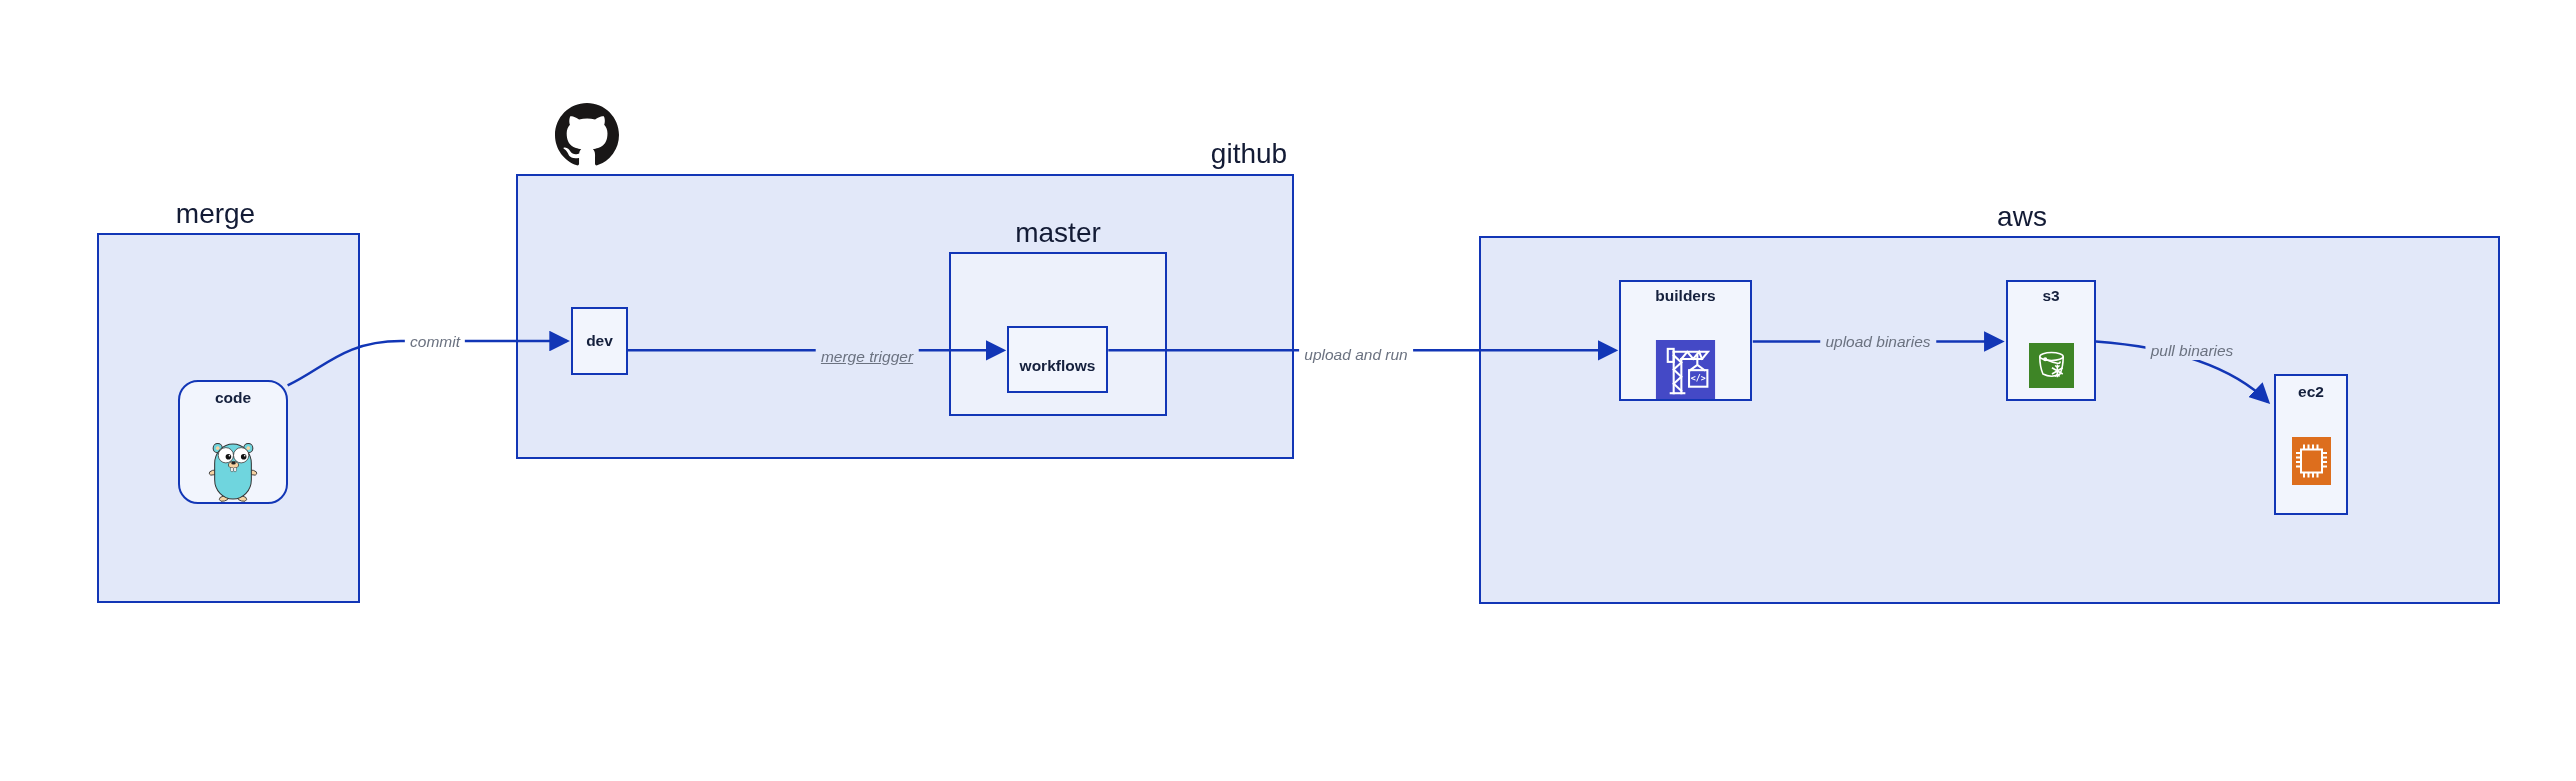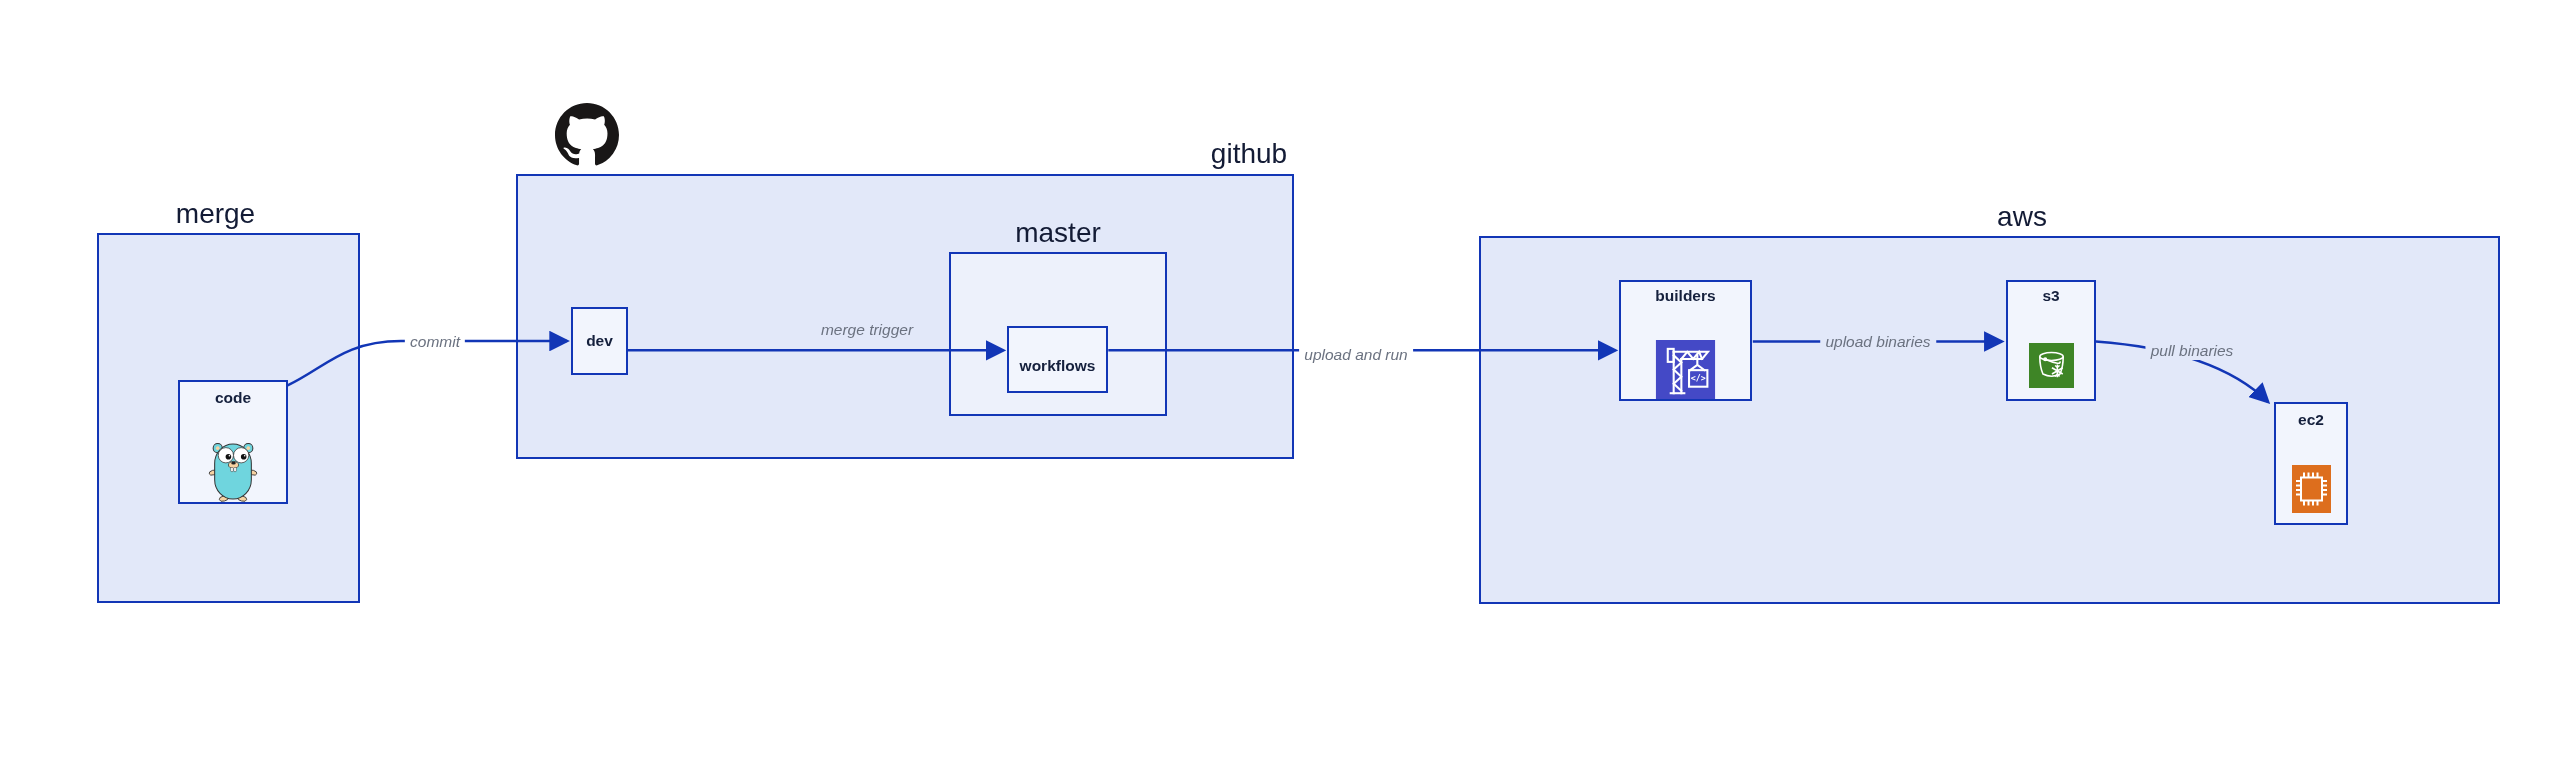--- a/index.html
+++ b/index.html
@@ -40,21 +40,21 @@
 </head>
 <body>
 
 <div class="canvas">
 
   <div class="containers-layer">
 
     <div class="container-label" style="left:97px; top:199px; width:237px;">merge</div>
     <div class="box fill-outer" style="left:97px; top:233px; width:263px; height:370px;"></div>
 
-    <div class="box fill-leaf node" style="left:178px; top:380px; width:110px; height:124px;">
+    <div class="box fill-leaf node" style="left:178px; top:380px; width:110px; height:124px;border-radius:20px;">
       <div class="node-label" style="margin-top:7.2px;">code</div>
       <svg class="icon" viewBox="0 0 100 120" width="52" height="62" style="margin-top:3.1px;">
         <g stroke="#333" stroke-width="2" fill="#6fd5de">
           <circle cx="20" cy="14" r="9"></circle>
             <circle cx="80" cy="14" r="9"></circle>
         </g>
         <circle cx="20" cy="14" r="3.5" fill="#f6d2a2"></circle>
           <circle cx="80" cy="14" r="3.5" fill="#f6d2a2"></circle>
         <g stroke="#333" stroke-width="1.6" fill="#f6d2a2">
           <ellipse cx="11" cy="62" rx="8" ry="4.5" transform="rotate(-18 11 62)"></ellipse>
@@ -121,21 +121,21 @@
           <ellipse cx="50" cy="30" rx="26" ry="9"></ellipse>
           <path d="M24 30 C24 46 28 62 31 69 Q50 79 69 69 C72 62 76 46 76 30"></path>
           <path d="M36 36 Q52 43 63 45 q7 1 6 -4"></path>
           <circle cx="36" cy="36" r="2.8" fill="#ffffff"></circle>
           <path d="M63 48 V76 M51 55 L75 69 M51 69 L75 55"></path>
           <path d="M58 50 L63 54 L68 50 M58 74 L63 70 L68 74"></path>
         </g>
       </svg>
     </div>
 
-    <div class="box fill-leaf node" style="left:2274px; top:402px; width:74px; height:123px;">
+    <div class="box fill-leaf node" style="left:2274px; top:374px; width:74px; height:141px;">
       <div class="node-label" style="margin-top:7.2px;">ec2</div>
       <svg class="icon" viewBox="0 0 78 96" width="39" height="48" style="margin-top:5.2px;">
         <rect x="0" y="0" width="78" height="96" fill="#dd6e1d"></rect>
         <g stroke="#ffffff" stroke-width="4" fill="none">
           <rect x="18" y="25" width="42" height="46"></rect>
           <path d="M24 15 V25 M33 15 V25 M42 15 V25 M51 15 V25"></path>
           <path d="M24 71 V81 M33 71 V81 M42 71 V81 M51 71 V81"></path>
           <path d="M8 32 H18 M8 41 H18 M8 50 H18 M8 59 H18"></path>
           <path d="M60 32 H70 M60 41 H70 M60 50 H70 M60 59 H70"></path>
         </g>
@@ -156,20 +156,20 @@
     <g stroke="#1236b6" stroke-width="5" fill="none">
       <path d="M558 748 C630 714, 668 662, 778 662 H1100" marker-end="url(#arrow)"></path>
       <path d="M1218 680 H1947" marker-end="url(#arrow)"></path>
       <path d="M2151 680 H3135" marker-end="url(#arrow)"></path>
       <path d="M3402 663 H3885" marker-end="url(#arrow)"></path>
       <path d="M4068 663 C4190 672, 4320 700, 4402 780" marker-end="url(#arrow)"></path>
     </g>
   </svg>
 
   <div class="edge-label bg-white" style="left:435px; top:342px;">commit</div>
-  <div class="edge-label bg-outer" style="left:867px; top:330px;">merge trigger</div>
+  <div class="edge-label bg-outer" style="left:867px; top:357px;text-decoration:underline;">merge trigger</div>
   <div class="edge-label bg-white" style="left:1356px; top:355px;text-align:right;">upload and run</div>
   <div class="edge-label bg-outer" style="left:1878px; top:342px;">upload binaries</div>
   <div class="edge-label bg-outer" style="left:2192px; top:351px;">pull binaries</div>
 
 
 </div>
 
 
 </body></html>

